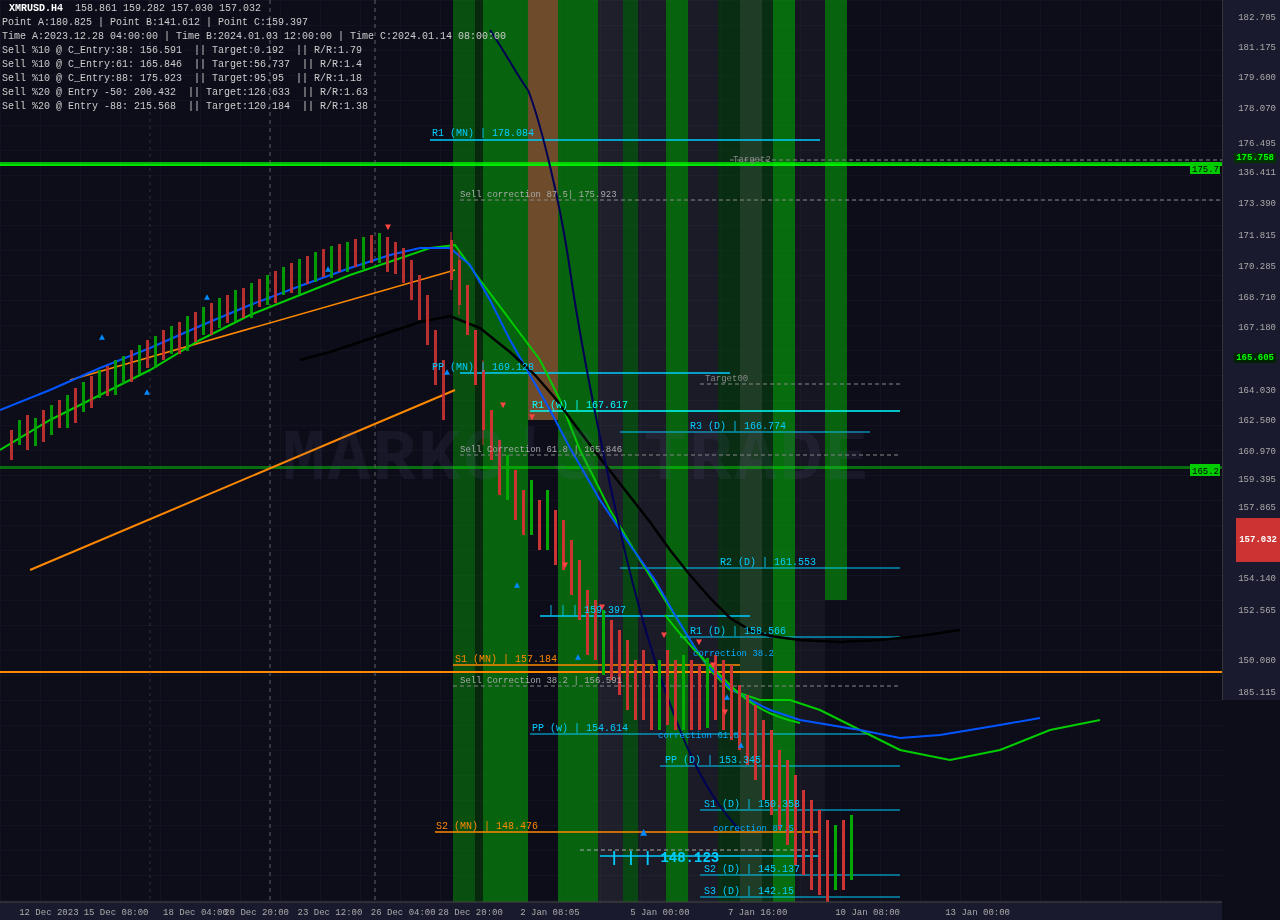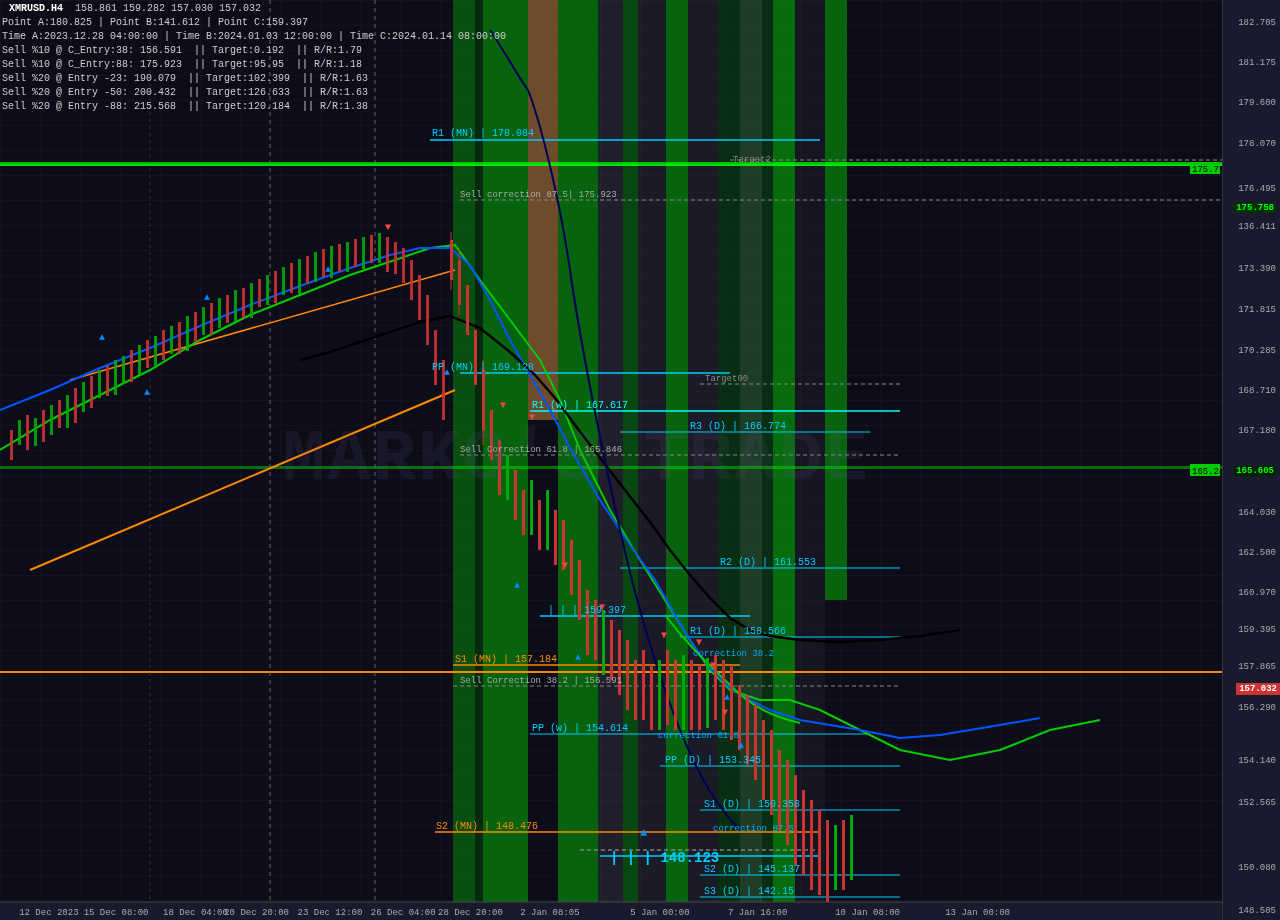--- a/index.html
+++ b/index.html
@@ -32,42 +32,42 @@
     }
 
     .info-line { white-space: nowrap; }
     .info-line .sym { color: #ffffff; font-weight: bold; margin-left: 7px; }
 
     .price-scale {
       position: absolute;
       right: 0;
       top: 0;
       width: 58px;
-      height: 920px;
+      height: 700px;
       background: #1a1a2e;
       border-left: 1px solid #333;
       z-index: 10;
     }
 
     .price-tick {
       position: absolute;
       right: 4px;
       font-size: 9px;
       color: #aaaaaa;
       transform: translateY(-50%);
     }
 
     .current-price-box {
       position: absolute;
       right: 0;
       background: #cc3333;
       color: white;
       font-size: 9px;
       font-weight: bold;
-      padding: 1px 3px;
+      padding: 17px 3px;
       z-index: 20;
     }
 
     .time-axis {
       position: absolute;
       bottom: 0;
       left: 0;
       right: 58px;
       height: 18px;
       background: #1a1a2e;
@@ -406,22 +406,22 @@
   </svg>
 
   <div class="info-panel">
     <div class="info-line">
       <span class="sym">XMRUSD.H4</span>
       &nbsp;<span style="color:#cccccc">158.861 159.282 157.030 157.032</span>
     </div>
     <div class="info-line" style="color:#cccccc">Point A:180.825 | Point B:141.612 | Point C:159.397</div>
     <div class="info-line" style="color:#cccccc">Time A:2023.12.28 04:00:00 | Time B:2024.01.03 12:00:00 | Time C:2024.01.14 08:00:00</div>
     <div class="info-line" style="color:#cccccc">Sell %10 @ C_Entry:38: 156.591 &nbsp;|| Target:0.192 &nbsp;|| R/R:1.79</div>
+    <div class="info-line" style="color:#cccccc">Sell %10 @ C_Entry:61: 165.846 &nbsp;|| Target:56.737 &nbsp;|| R/R:1.4</div>
     <div class="info-line" style="color:#cccccc">Sell %10 @ C_Entry:88: 175.923 &nbsp;|| Target:95.95 &nbsp;|| R/R:1.18</div>
-    <div class="info-line" style="color:#cccccc">Sell %20 @ Entry -23: 190.079 &nbsp;|| Target:102.399 &nbsp;|| R/R:1.63</div>
     <div class="info-line" style="color:#cccccc">Sell %20 @ Entry -50: 200.432 &nbsp;|| Target:126.633 &nbsp;|| R/R:1.63</div>
     <div class="info-line" style="color:#cccccc">Sell %20 @ Entry -88: 215.568 &nbsp;|| Target:120.184 &nbsp;|| R/R:1.38</div>
   </div>
 
   <div class="price-scale">
     <div class="price-tick" style="top: 2.5%">182.705</div>
     <div class="price-tick" style="top: 6.8%">181.175</div>
     <div class="price-tick" style="top: 11.2%">179.600</div>
     <div class="price-tick" style="top: 15.6%">178.070</div>
     <div class="price-tick" style="top: 20.5%">176.495</div>
@@ -436,21 +436,21 @@
     <div class="price-tick" style="top: 55.8%">164.030</div>
     <div class="price-tick" style="top: 60.1%">162.500</div>
     <div class="price-tick" style="top: 64.5%">160.970</div>
     <div class="price-tick" style="top: 68.5%">159.395</div>
     <div class="price-tick" style="top: 72.5%">157.865</div>
     <div class="current-price-box" style="top: calc(74.9% - 6px);">157.032</div>
     <div class="price-tick" style="top: 77.0%">156.290</div>
     <div class="price-tick" style="top: 82.7%">154.140</div>
     <div class="price-tick" style="top: 87.3%">152.565</div>
     <div class="price-tick" style="top: 94.4%">150.080</div>
-    <div class="price-tick" style="top: 99.0%">148.505</div>
+    <div class="price-tick" style="top: 99.0%">185.115</div>
   </div>
 
   <div class="time-axis">
     <div class="time-tick" style="left: 4%">12 Dec 2023</div>
     <div class="time-tick" style="left: 9.5%">15 Dec 08:00</div>
     <div class="time-tick" style="left: 16%">18 Dec 04:00</div>
     <div class="time-tick" style="left: 21%">20 Dec 20:00</div>
     <div class="time-tick" style="left: 27%">23 Dec 12:00</div>
     <div class="time-tick" style="left: 33%">26 Dec 04:00</div>
     <div class="time-tick" style="left: 38.5%">28 Dec 20:00</div>

